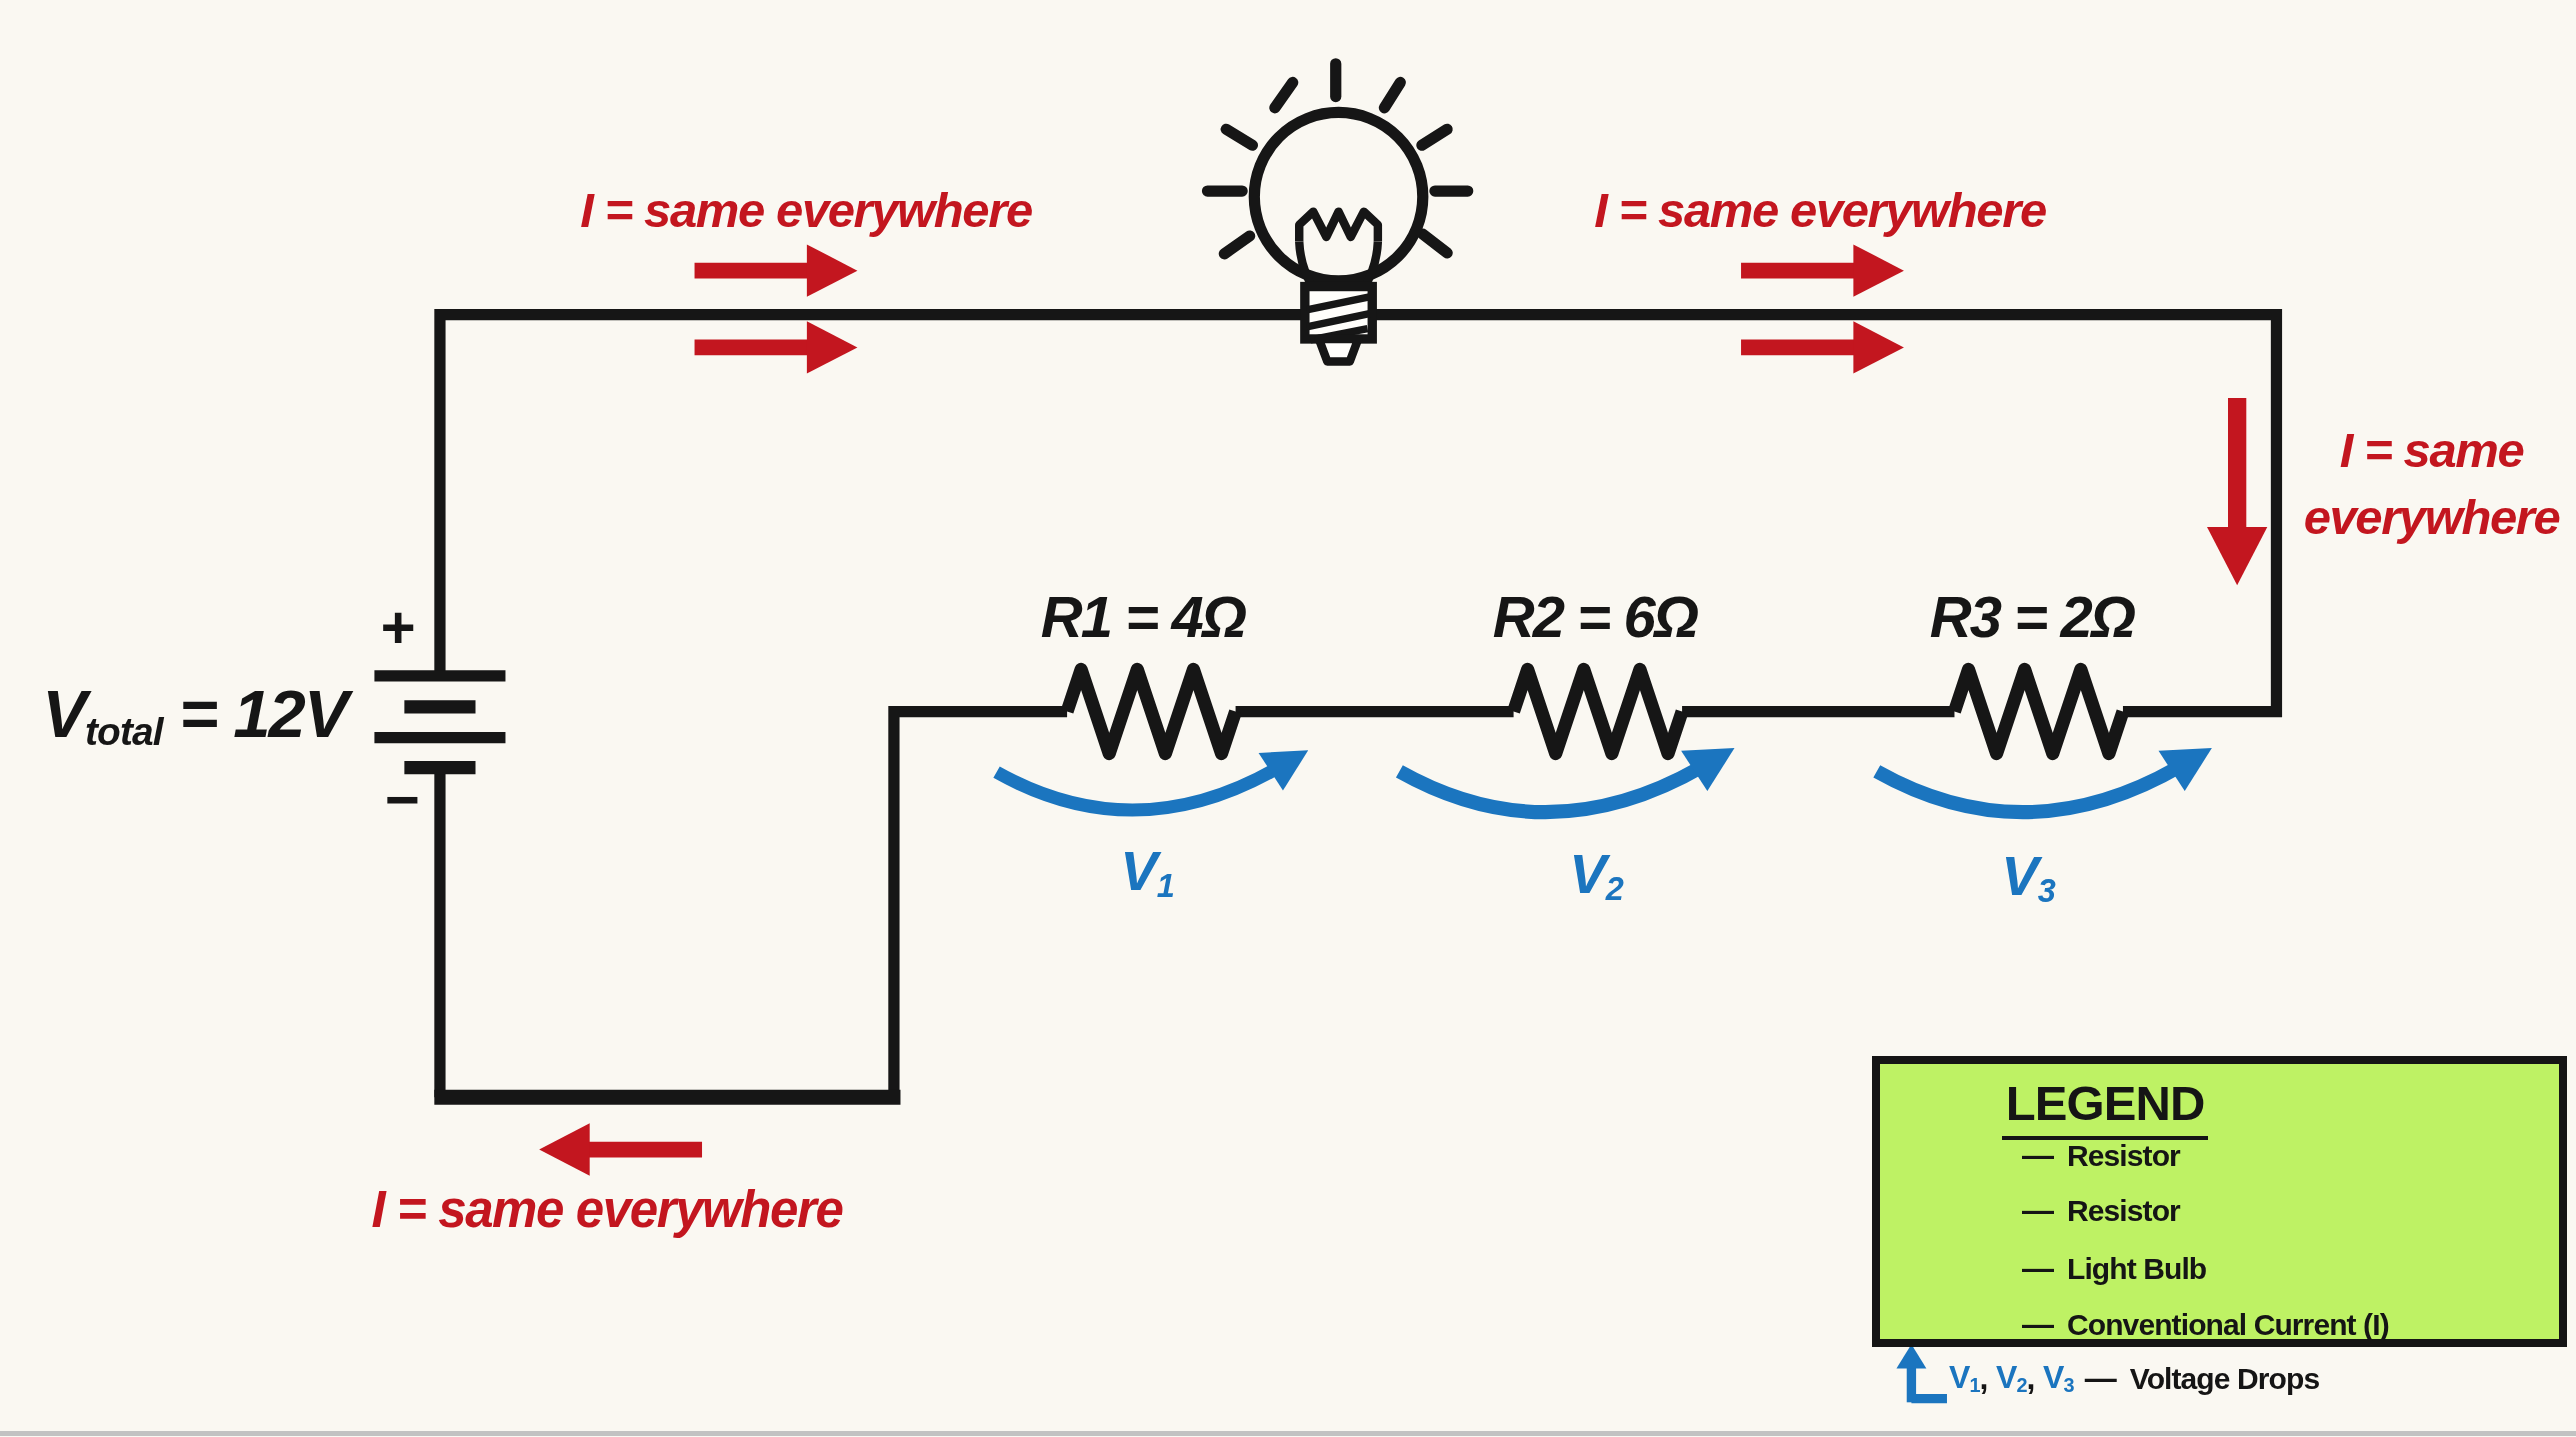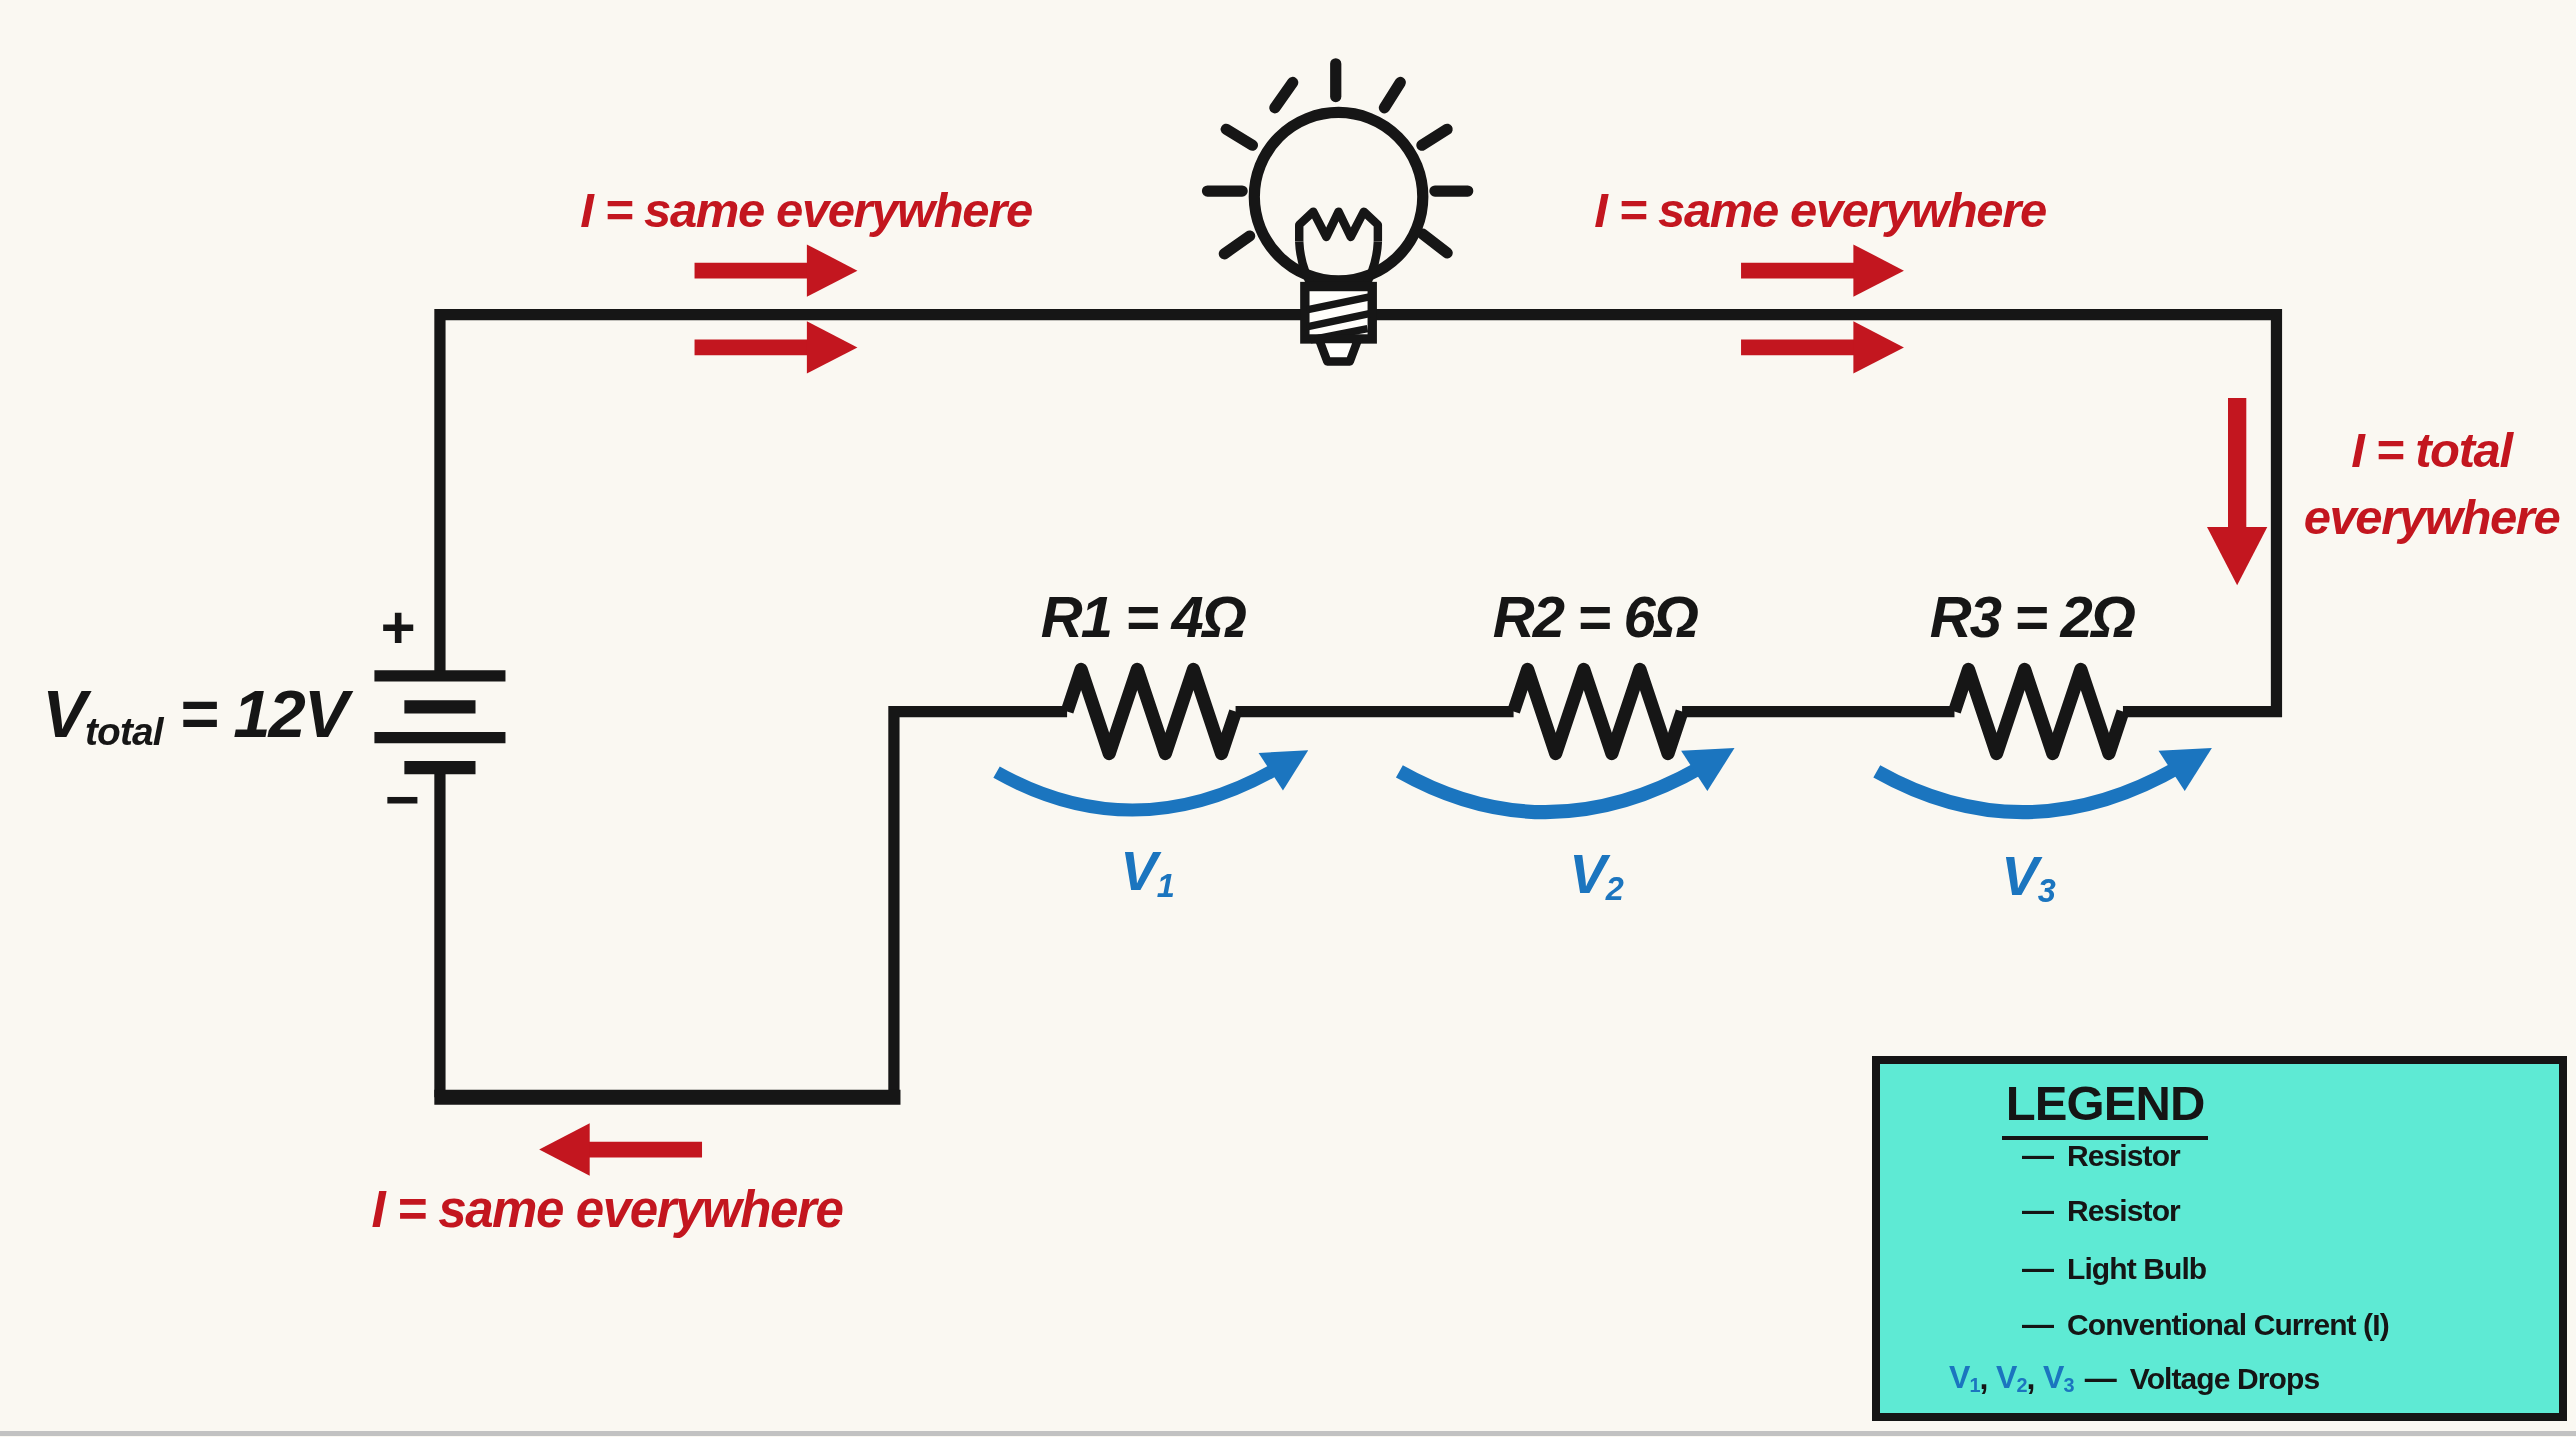--- a/index.html
+++ b/index.html
@@ -15,22 +15,22 @@
   .blue{color:#1b75bf;}
   .vtotal{font-size:67px; letter-spacing:-1.9px;}
   .vtotal sub,.vdrop sub{font-size:0.58em; font-weight:700; vertical-align:-0.22em; letter-spacing:-0.9px;}
   .rlabel{font-size:58px; letter-spacing:-1.9px;}
   .ilabel{font-size:49px; letter-spacing:-1.4px;}
   .vdrop{font-size:56px; letter-spacing:-0.9px;}
   .sign{font-size:60px;}
   .iright{text-align:center; line-height:67px;}
   
   #legend{
-    position:absolute; left:1872px; top:1056px; width:695px; height:365px;
-    border:8.4px solid #151515; background:#5eead4; box-sizing:border-box;
+    position:absolute; left:1872px; top:1056px; width:695px; height:291px;
+    border:8.4px solid #151515; background:#bef264; box-sizing:border-box;
   }
   #legend-title{
     margin:11.2px 0 0 122px; width:fit-content; font-size:49px; font-weight:700;
     color:#151515; border-bottom:4.7px solid #151515; padding:0 3.7px 4.7px 3.7px; letter-spacing:-0.9px;
   }
   .lrow{position:absolute; height:49px; display:flex; align-items:center; white-space:nowrap;}
   .ldash{font-size:32px; font-weight:700; color:#151515; margin:0 13px 0 0;}
   .llabel{font-size:30px; font-weight:700; color:#151515; letter-spacing:-0.9px;}
   .lvterm{font-size:32px; font-weight:700; color:#1b75bf; letter-spacing:-0.9px;}
   .lvterm sub{font-size:0.62em; vertical-align:-0.22em;}
@@ -161,21 +161,21 @@
 
   <div class="t vtotal" style="left:33px; top:716px; width:323px; text-align:center; transform:translateY(-50%);">
     <span>V</span><sub>total</sub><span> = 12V</span>
   </div>
   <div class="t sign ctr" style="left:397px; top:628px;">+</div>
   <div class="t sign ctr" style="left:401px; top:800px;">−</div>
 
   <div class="t ilabel red ctr" style="left:806px; top:210px;">I = same everywhere</div>
   <div class="t ilabel red ctr" style="left:1820px; top:210px;">I = same everywhere</div>
   <div class="t ilabel red iright" style="left:2298px; top:417px; width:267px;">
-    <div>I = total</div>
+    <div>I = same</div>
     <div>everywhere</div>
   </div>
   <div class="t ilabel red ctr" style="left:607px; top:1209px; font-size:51px;">I = same everywhere</div>
 
   <div class="t rlabel ctr" style="left:1108px; top:617px;margin-left:35px;">R1 = 4Ω</div>
   <div class="t rlabel ctr" style="left:1595px; top:617px;text-align:right;">R2 = 6Ω</div>
   <div class="t rlabel ctr" style="left:2032px; top:617px;">R3 = 2Ω</div>
 
   <div class="t vdrop blue ctr" style="left:1147px; top:873px;">
     <span>V</span><sub>1</sub>

